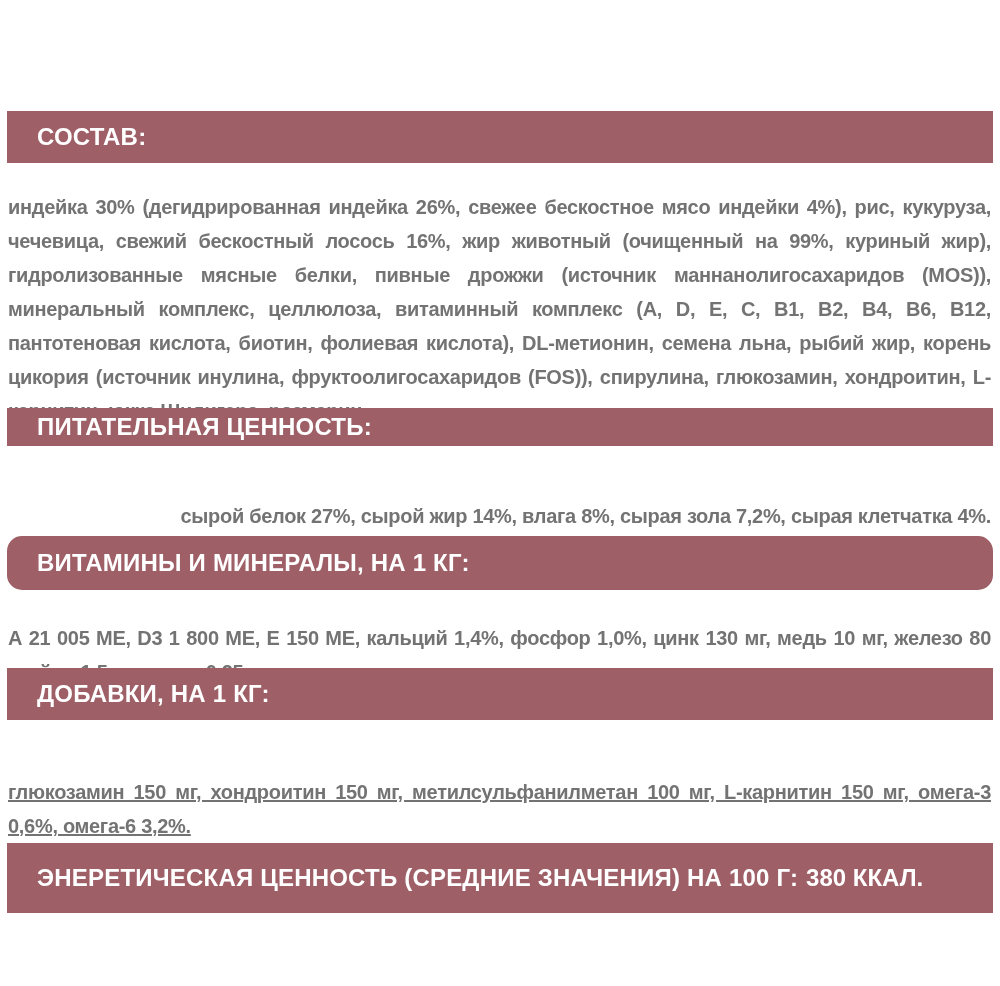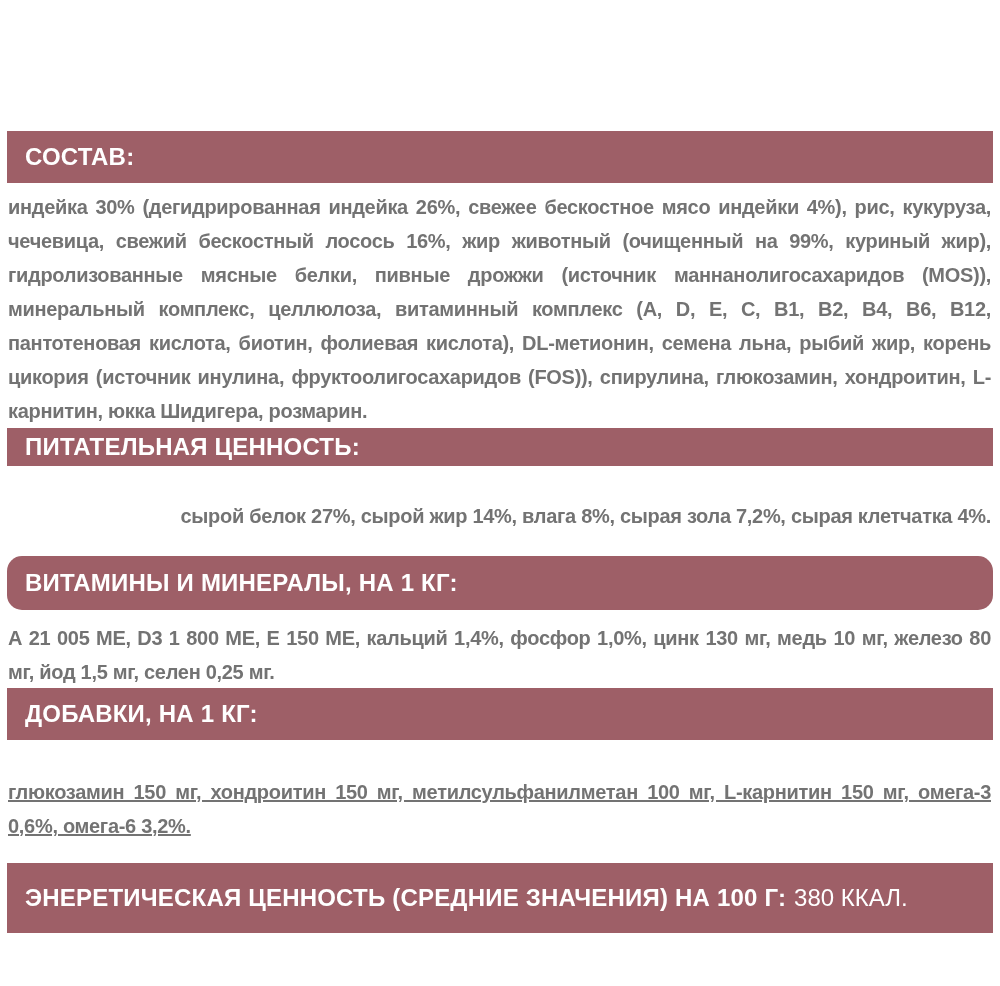--- a/index.html
+++ b/index.html
@@ -17,33 +17,32 @@
   }
   .bar {
     position: absolute;
     left: 7px;
     right: 7px;
     height: 54px;
     background: #9e5f67;
     color: #ffffff;
     display: flex;
     align-items: center;
-    padding: 0 18px;
+    padding: 0 30px;
     box-sizing: border-box;
-    margin-top: 20px;
   }
   .bar-title {
     font-size: 24px;
     font-weight: 700;
     letter-spacing: 0.2px;
     white-space: nowrap;
   }
   .bar-value {
     font-size: 24px;
-    font-weight: 400;
+    font-weight: 700;
     margin-left: 8px;
     white-space: nowrap;
   }
   .body-text {
     position: absolute;
     left: 8px;
     right: 9px;
     color: #737373;
     font-size: 20px;
     font-weight: 700;

